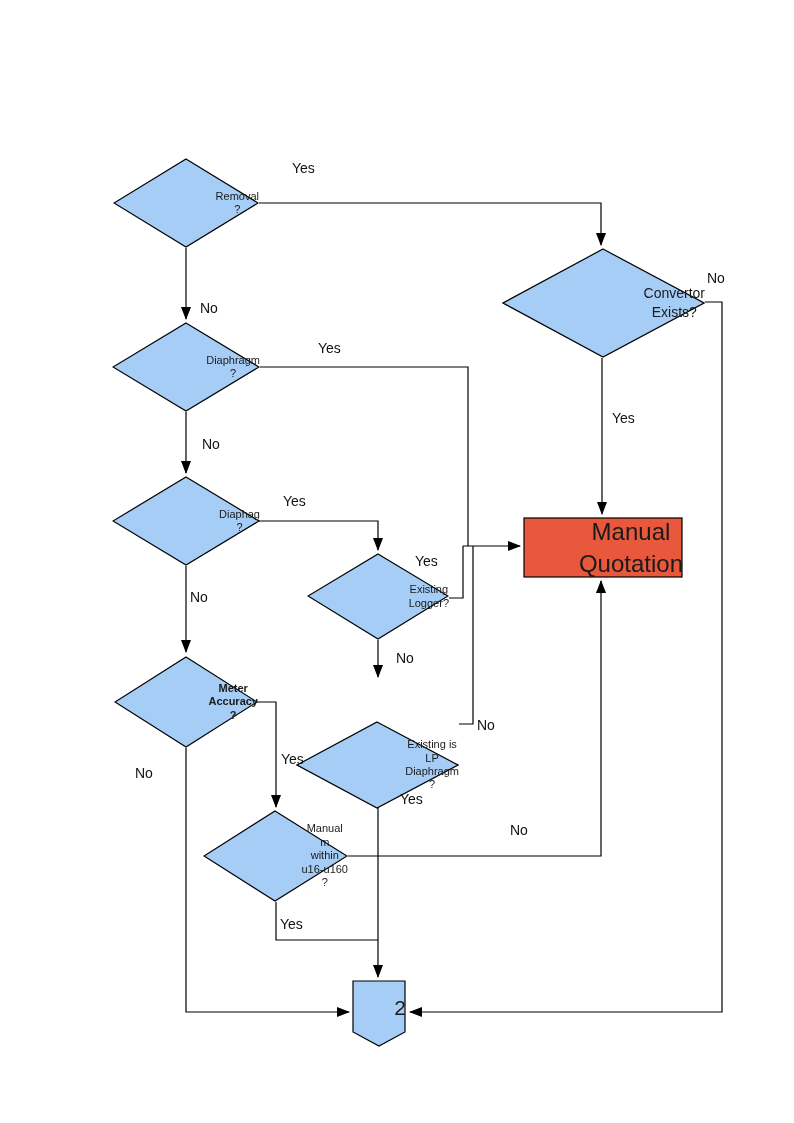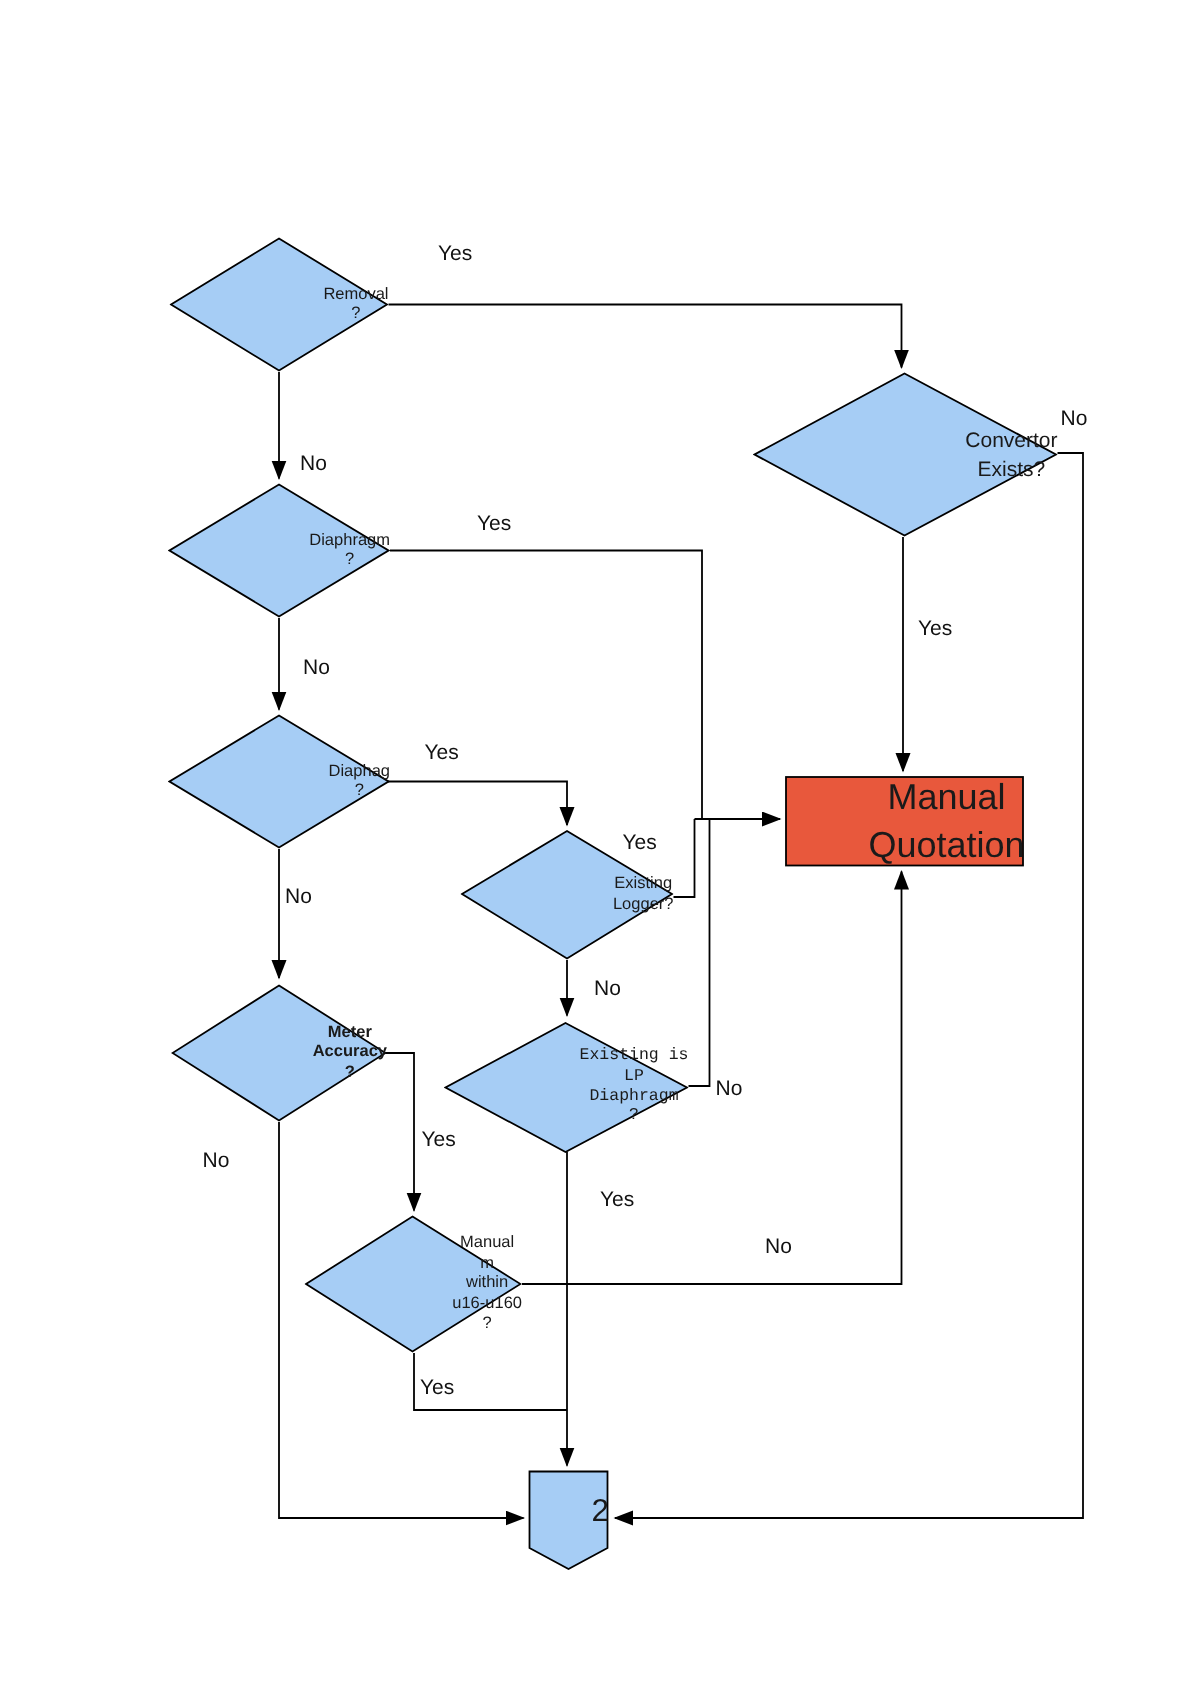--- a/index.html
+++ b/index.html
@@ -133,21 +133,21 @@
   </div>
 
   <div class="node" style="left:307px; top:553px; width:142px; height:87px;">
     <svg class="shape" viewBox="0 0 142 87">
         <polygon class="decision-fill" points="71,1 141,43 71,86 1,43"></polygon>
       </svg>
     <span class="node-label">Existing
 Logger?</span>
   </div>
 
-  <div class="node" style="left:296px; top:681px; width:163px; height:88px;font-family:Liberation Mono, monospace;">
+  <div class="node" style="left:296px; top:721px; width:163px; height:88px;">
     <svg class="shape" viewBox="0 0 163 88">
         <polygon class="decision-fill" points="81,1 162,44 81,87 1,44"></polygon>
       </svg>
     <span class="node-label">Existing is
 LP
 Diaphragm
 ?</span>
   </div>
 
   <div class="node" style="left:203px; top:810px; width:145px; height:92px;">

